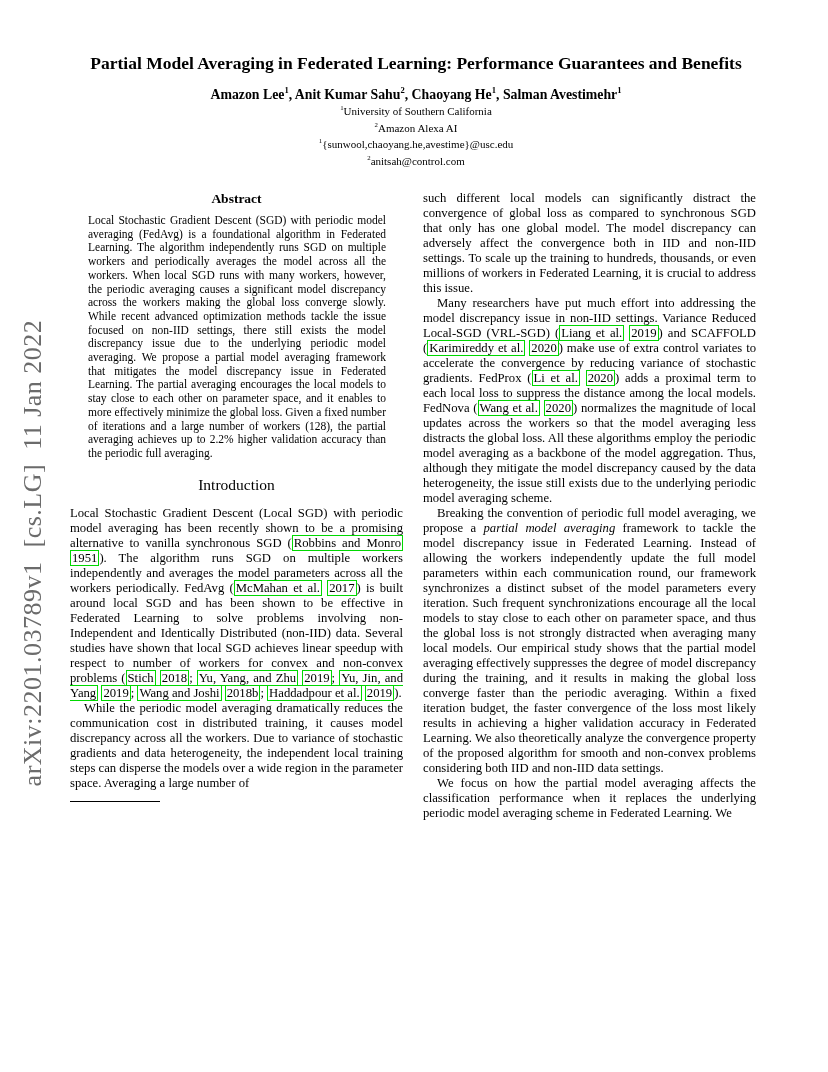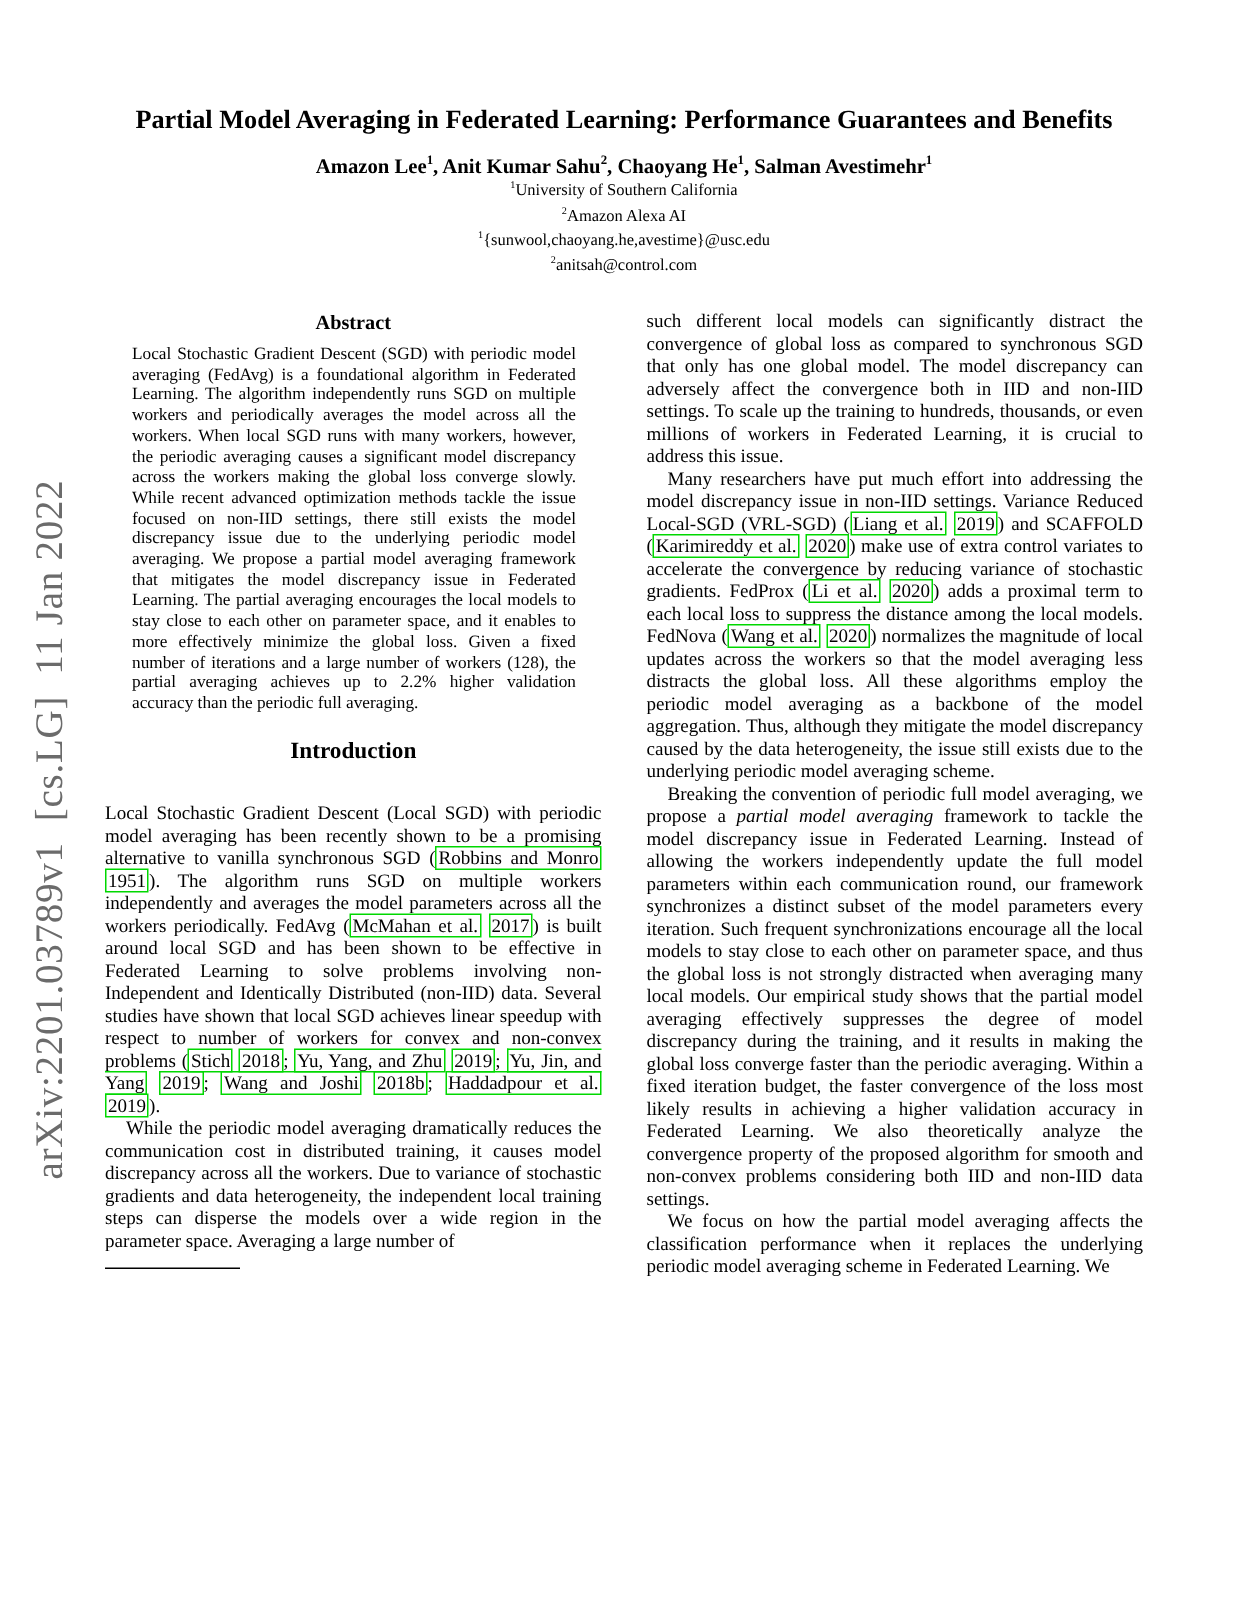--- a/index.html
+++ b/index.html
@@ -19,21 +19,21 @@
     transform: translate(-50%, -50%) rotate(-90deg);
     white-space: pre;
     font-size: 26px;
     color: var(--sidebar, #6b6b6b);
     letter-spacing: 0.5px;
   }
 
   .content { position: absolute; left: 70px; top: 0; width: 692px; }
 
   .title {
-    margin-top: 68px;
+    margin-top: 52px;
     text-align: center;
     font-size: 17.5px;
     line-height: 22px;
     font-weight: bold;
   }
   .authors {
     margin-top: 13px;
     text-align: center;
     font-size: 13.8px;
     font-weight: bold;
@@ -41,44 +41,44 @@
   .affil {
     text-align: center;
     font-size: 11px;
     line-height: 16.5px;
   }
   .affil:first-of-type { margin-top: 4px; }
   sup { font-size: 0.62em; vertical-align: super; line-height: 0; }
 
   .columns {
     display: flex;
-    gap: 30px;
+    gap: 20px;
     margin-top: 22px;
     text-align: justify;
   }
   .col { width: 333px; }
 
   .abs-head {
     text-align: center;
     font-weight: bold;
     font-size: 13.5px;
     margin-bottom: 7px;
   }
   .abs-body {
     margin-left: 18px;
     margin-right: 17px;
     font-size: 11.5px;
     line-height: 13.7px;
   }
   .sec-head {
     text-align: center;
-    font-weight: bold;
+    font-weight: normal;
     font-size: 15.5px;
     margin-top: 15px;
-    margin-bottom: 25px;
+    margin-bottom: 12px;
   }
   .body {
     font-size: 12.7px;
     line-height: 15px;
   }
   .body.indent { text-indent: 14px; }
 
   .cite {
     border: 1px solid var(--cite, #00d800);
     padding: 0 1px;

